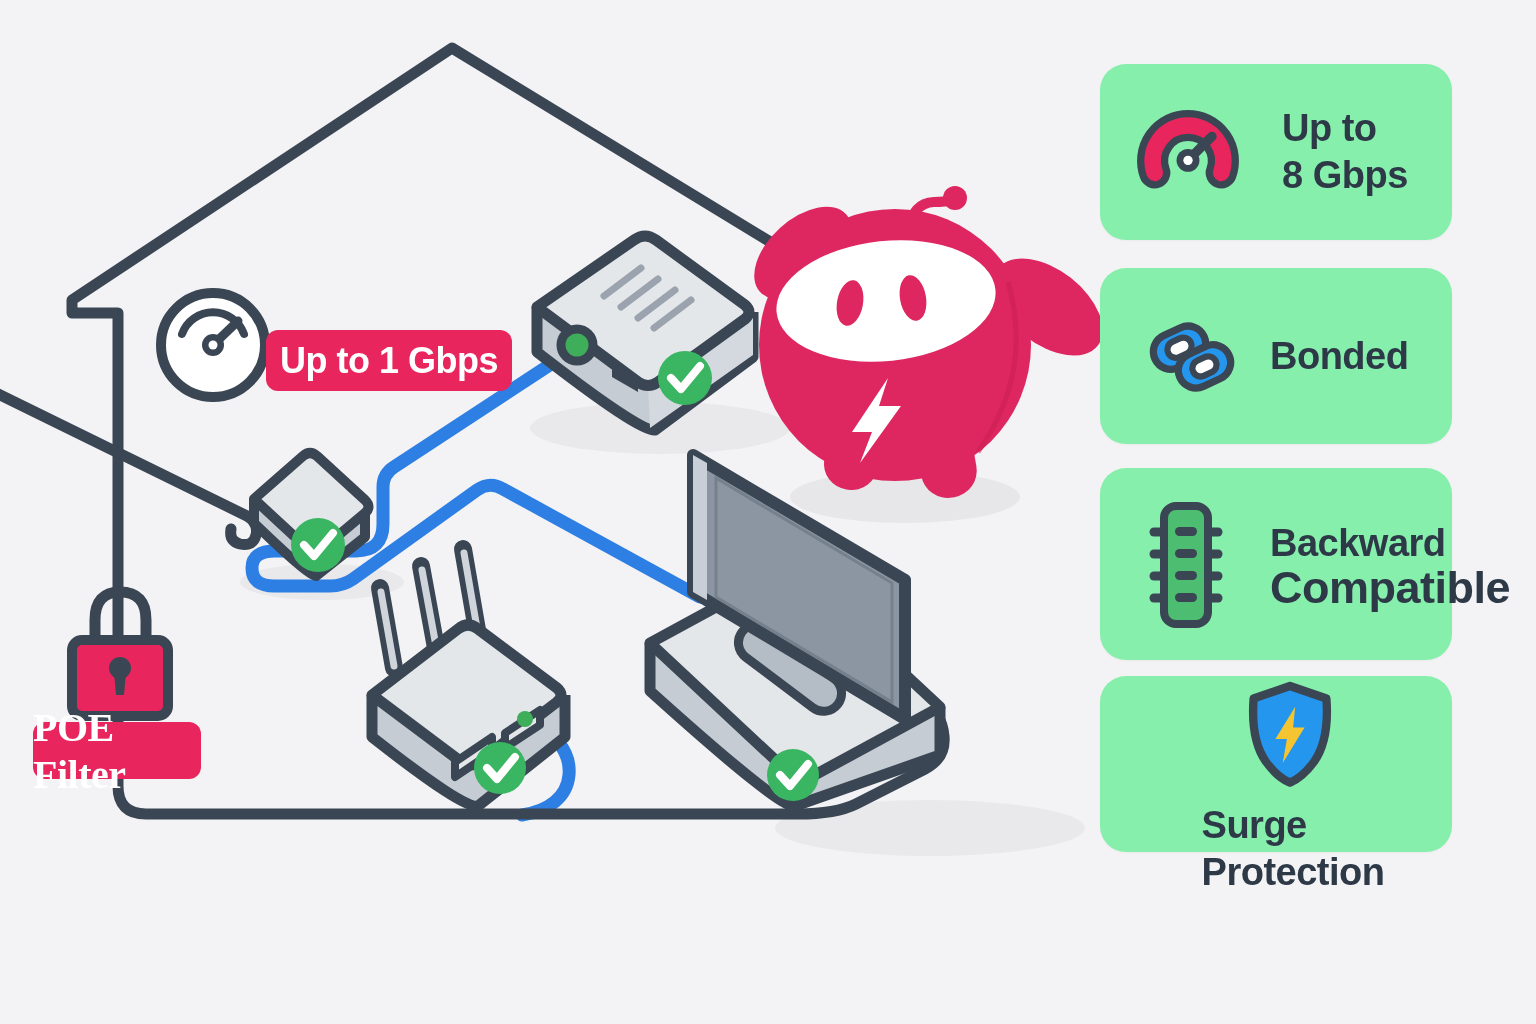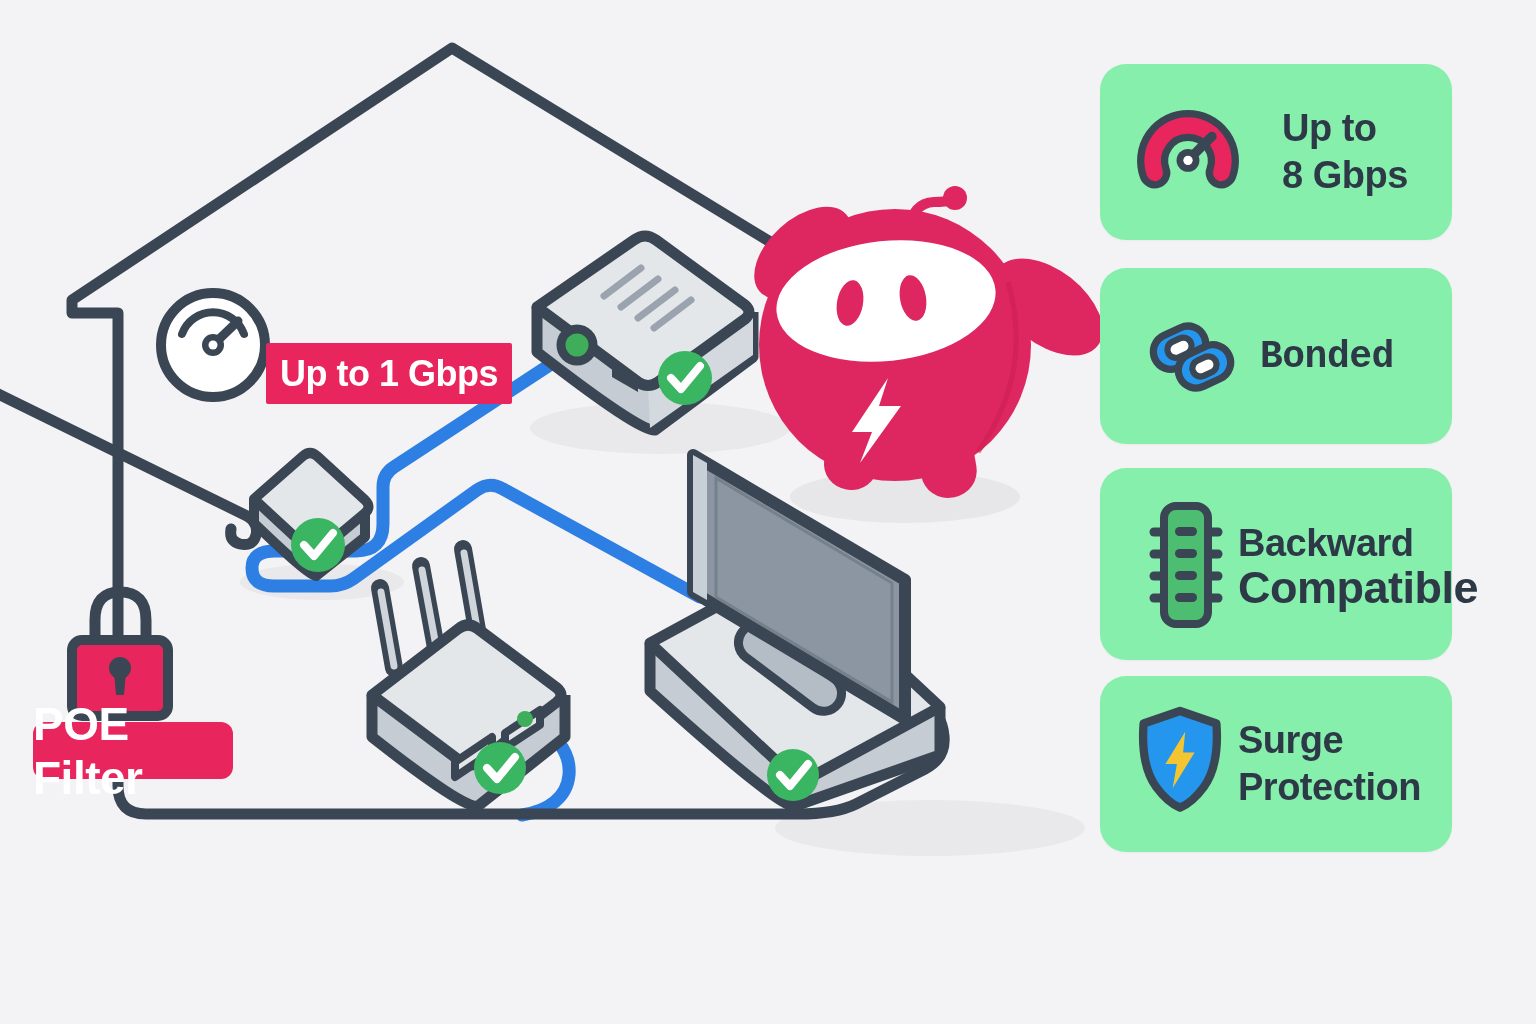--- a/index.html
+++ b/index.html
@@ -9,39 +9,39 @@
     font-family:"Liberation Sans", sans-serif;
   }
   #scene{position:absolute;left:0;top:0;z-index:1;}
   
   .pill{
     position:absolute;z-index:2;
     background:#e8255d;color:#ffffff;font-weight:bold;
     display:flex;align-items:center;justify-content:center;
     letter-spacing:-0.5px;
   }
-  #speed-pill{left:266px;top:343px;width:246px;height:61px;border-radius:2px;font-size:36px;}
-  #poe-pill{left:33px;top:722px;width:200px;height:57px;border-radius:12px;font-size:46px;}
+  #speed-pill{left:266px;top:330px;width:246px;height:61px;border-radius:12px;font-size:36px;}
+  #poe-pill{left:33px;top:722px;width:168px;height:57px;border-radius:12px;font-size:40px;font-family:Liberation Serif, serif;}
   
   #features{position:absolute;left:1100px;top:64px;width:352px;z-index:3;}
   .card{
     background:#86efac;border-radius:26px;
     display:flex;align-items:center;
     box-shadow:0 1px 2px rgba(40,48,60,0.04);
   }
   .card .icon-box{width:104px;display:flex;align-items:center;justify-content:center;flex:0 0 auto;}
   .card .lines{color:#2e3947;font-weight:bold;font-size:38px;line-height:47px;letter-spacing:-0.5px;}
   #card-speed{height:176px;padding-left:36px;}
   #card-speed .lines{margin-left:42px;}
   #card-bonded{height:176px;margin-top:28px;padding-left:40px;}
-  #card-bonded .lines{margin-left:16px;font-family:Liberation Mono, monospace;}
-  #card-backward{height:192px;margin-top:24px;padding-left:34px;}
+  #card-bonded .lines{margin-left:26px;}
+  #card-backward{height:192px;margin-top:24px;padding-left:34px;gap:32px;}
   #card-backward .lines{margin-left:0px;}
   #card-backward .line-2,#card-backward .line-3{font-size:45px;line-height:42px;}
-  #card-surge{height:176px;margin-top:16px;padding-left:28px;}
+  #card-surge{height:176px;margin-top:16px;padding-left:28px;flex-direction:column;}
   #card-surge .lines{margin-left:6px;}
 </style>
 </head>
 <body>
 
 <svg id="scene" width="1536" height="1024" viewBox="0 0 1536 1024">
 
   <g>
     <ellipse cx="660" cy="428" rx="130" ry="26" fill="#e9e9ec"></ellipse>
     <ellipse cx="322" cy="582" rx="82" ry="18" fill="#e9e9ec"></ellipse>

